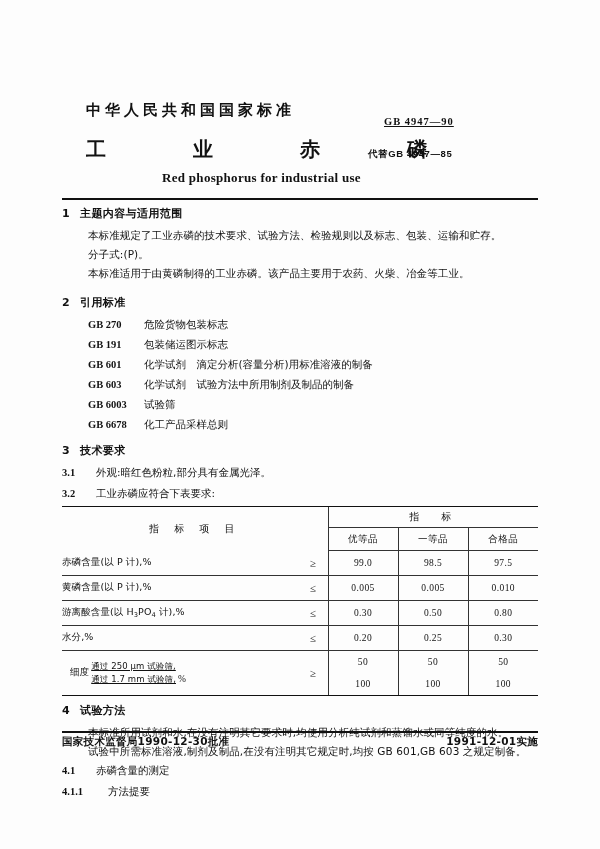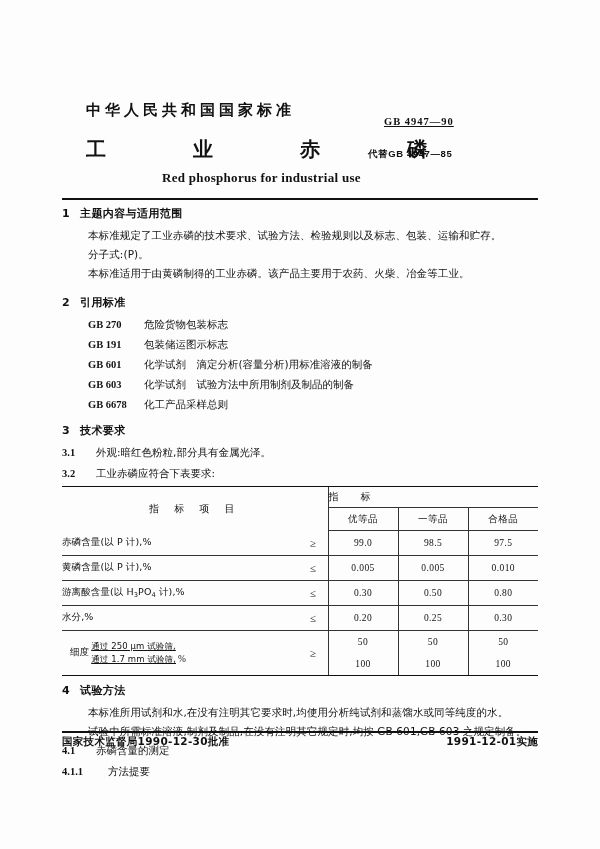--- a/index.html
+++ b/index.html
@@ -193,21 +193,21 @@
   }
   .hdr-item {
     text-align: center;
     font-size: 10px;
     letter-spacing: 6px;
     height: 42px;
     vertical-align: middle;
     font-weight: normal;
   }
   .hdr-index {
-    text-align: left;
+    text-align: center;
     font-size: 10px;
     letter-spacing: 6px;
     height: 20px;
     vertical-align: middle;
   }
   .hdr-grade {
     text-align: center;
     font-size: 9.5px;
     height: 22px;
     vertical-align: middle;
@@ -294,20 +294,23 @@
         <span class="ref-code">GB 270</span><span>危险货物包装标志</span>
       </p>
       <p class="ref-line">
         <span class="ref-code">GB 191</span><span>包装储运图示标志</span>
       </p>
       <p class="ref-line">
         <span class="ref-code">GB 601</span><span>化学试剂　滴定分析(容量分析)用标准溶液的制备</span>
       </p>
       <p class="ref-line">
         <span class="ref-code">GB 603</span><span>化学试剂　试验方法中所用制剂及制品的制备</span>
+      </p>
+      <p class="ref-line">
+        <span class="ref-code">GB 6003</span><span>试验筛</span>
       </p>
       <p class="ref-line">
         <span class="ref-code">GB 6678</span><span>化工产品采样总则</span>
       </p>
       <div class="gap-sm"></div>
 
       <div class="sec-head">
         <span class="num">3</span><span>技术要求</span>
       </div>
       <p class="sub-line">

